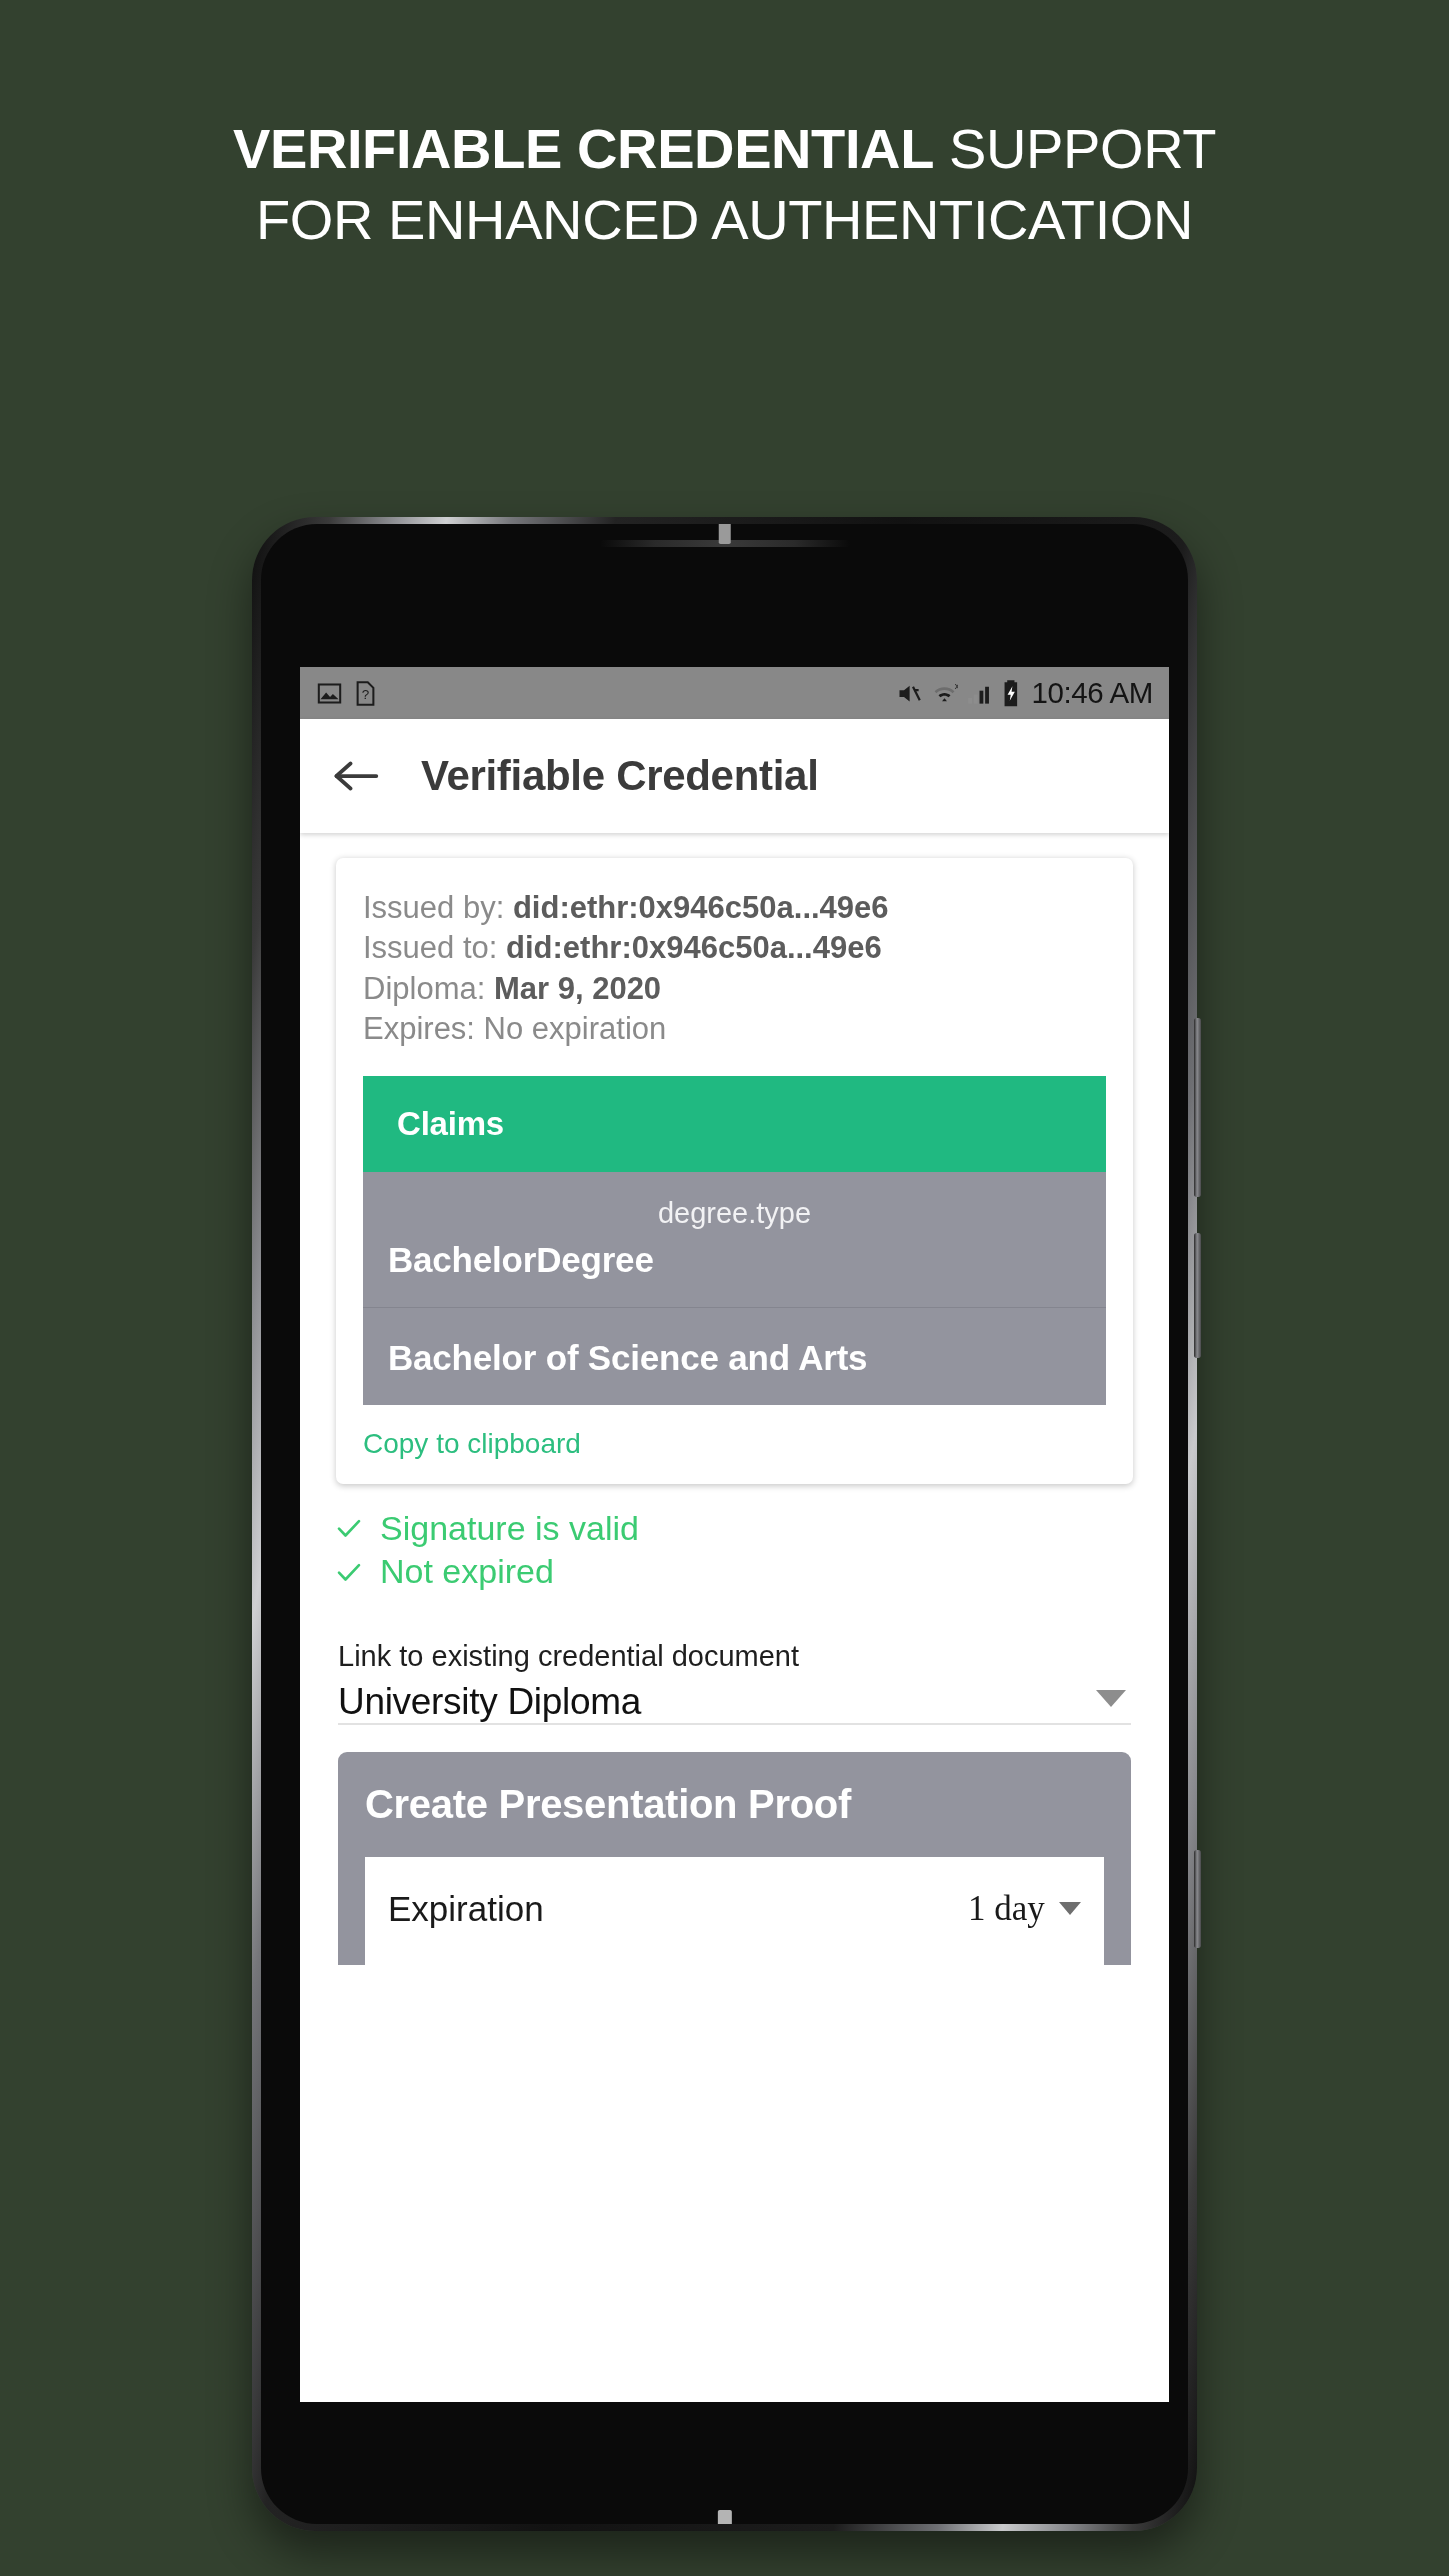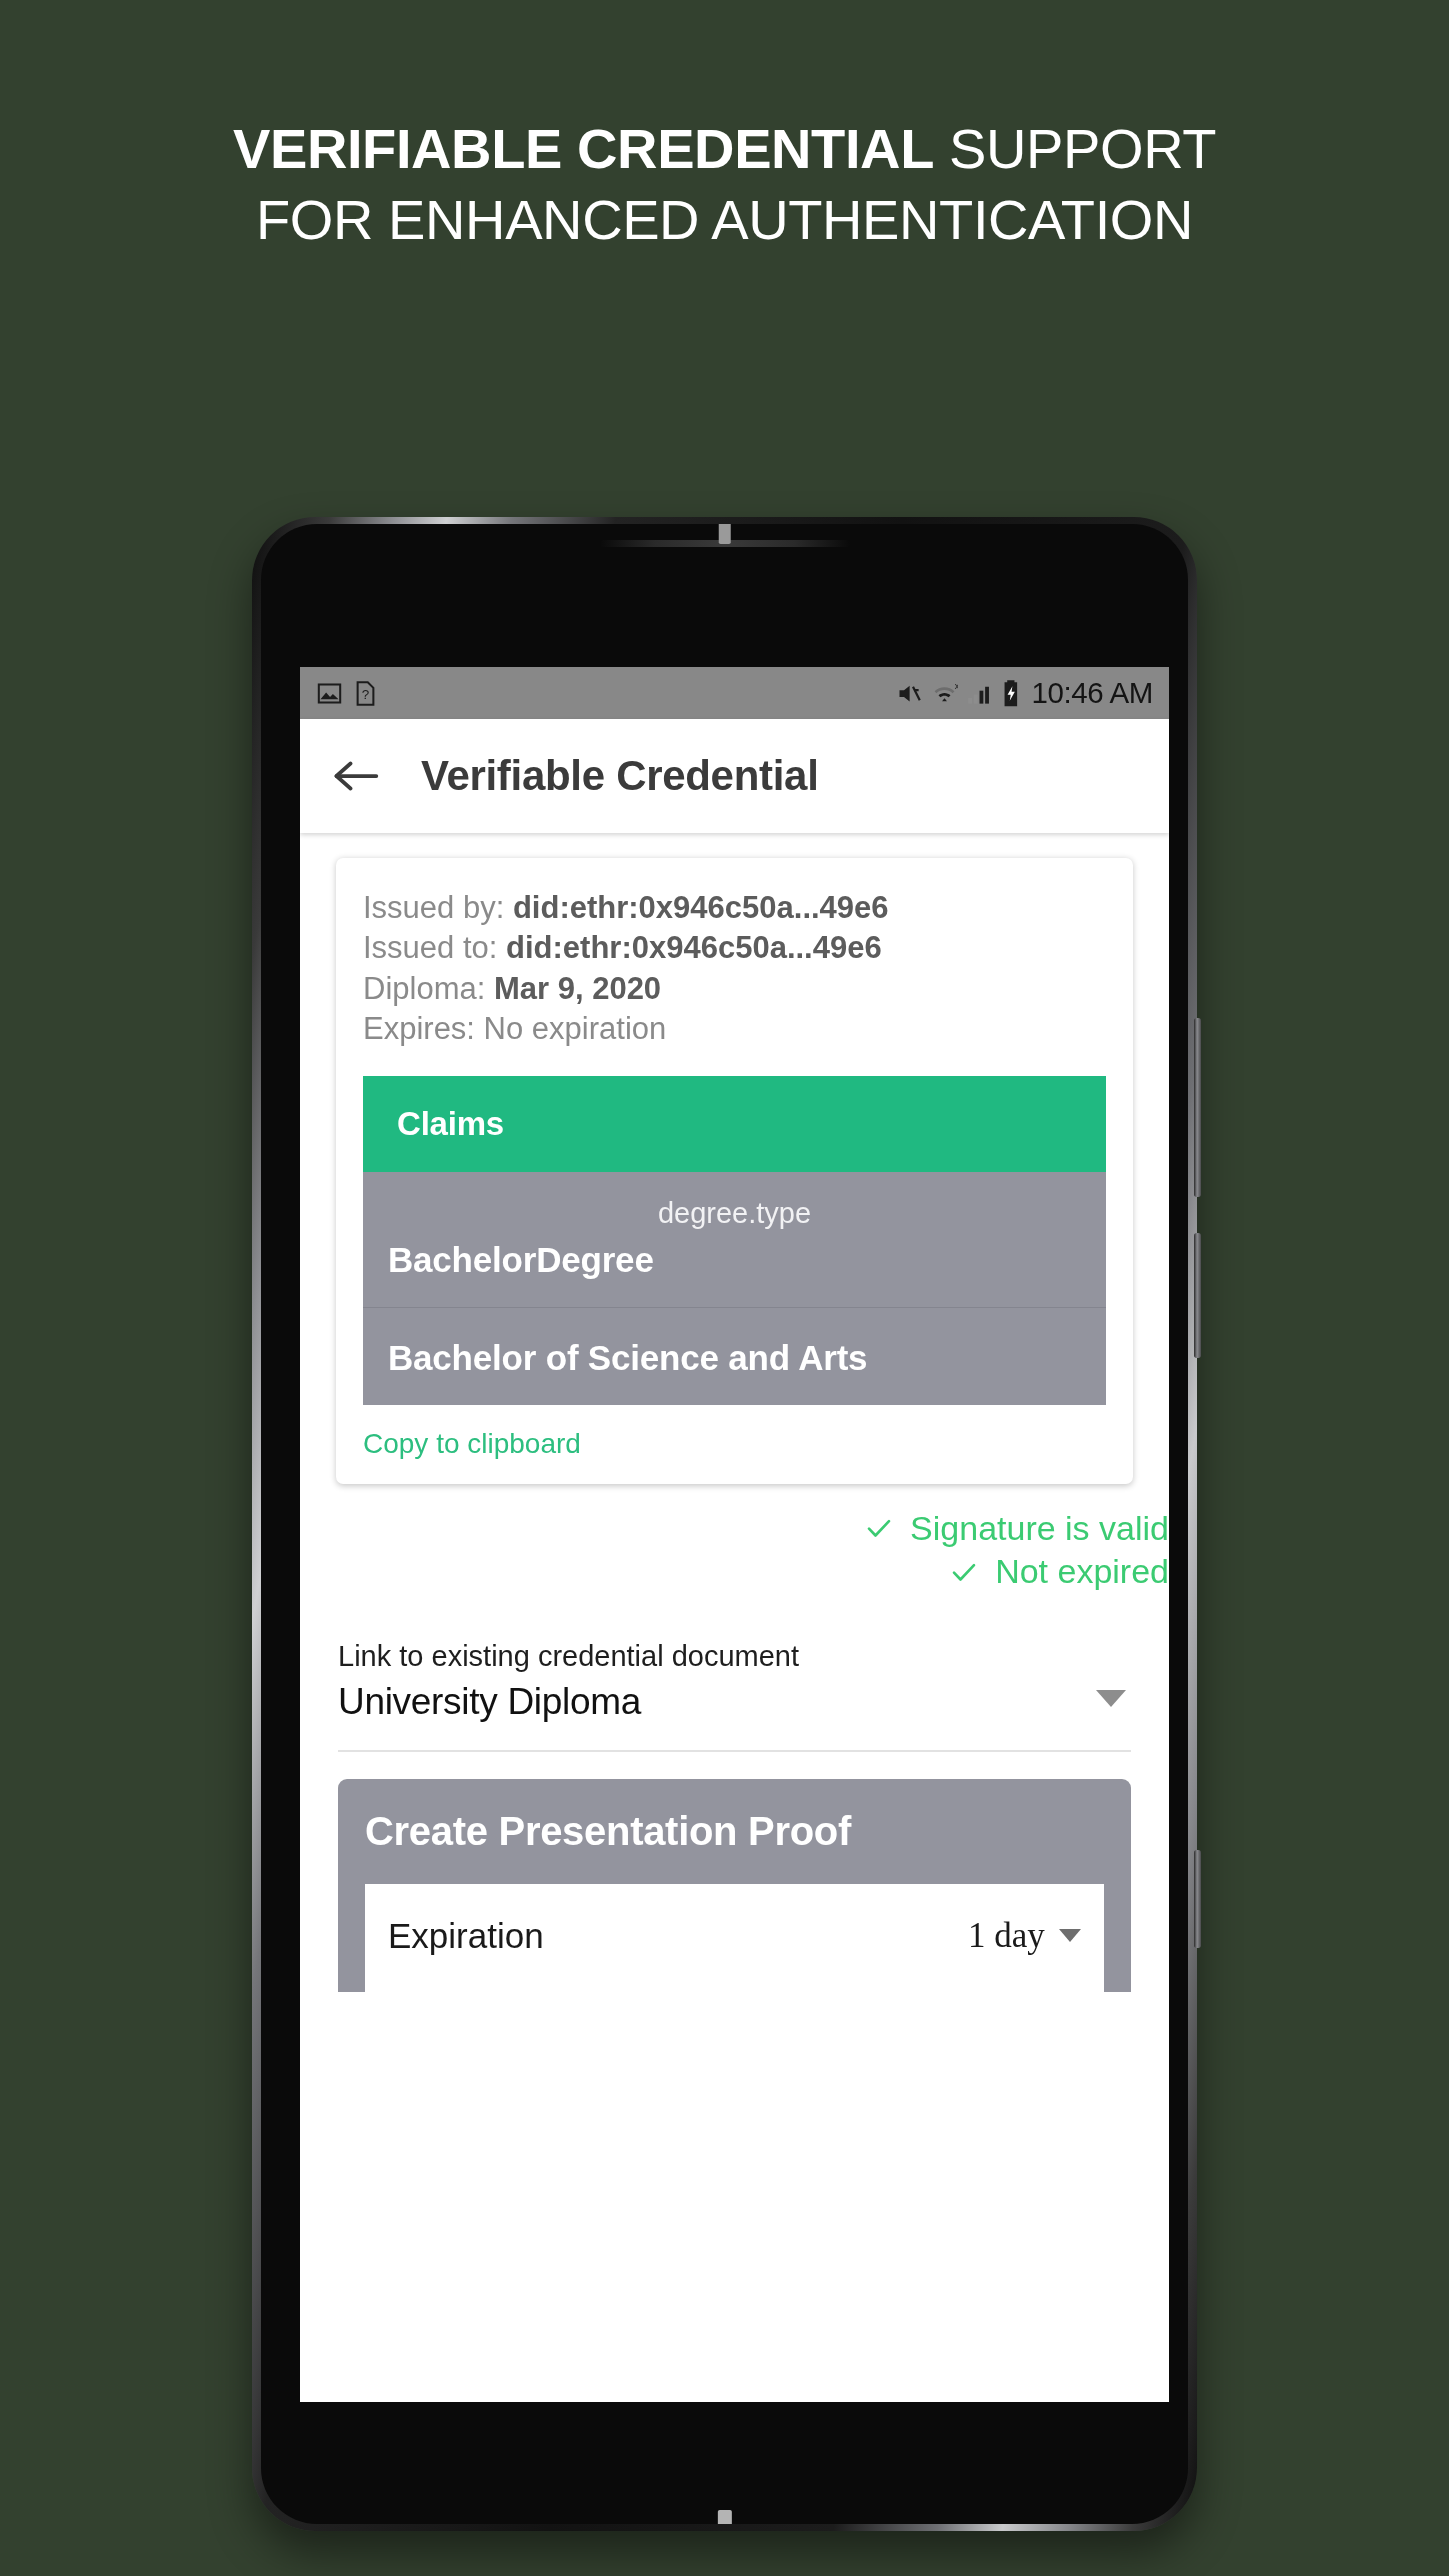--- a/index.html
+++ b/index.html
@@ -212,30 +212,28 @@
     margin:23px 0 0 34px;
   }
   .valid-row {
     display:flex;
     align-items:center;
     gap:16px;
     color:#3bcb72;
     font-size:34px;
     line-height:1.28;
     font-weight:400;
-    justify-content:flex-end;
   }
   .check { flex:0 0 auto; display:block; }
 
   
   .doc-select {
     margin:43px 38px 0 38px;
     display:flex;
     align-items:flex-end;
-    padding-bottom:27px;
   }
   .doc-select-text { flex:1 1 auto; }
   .doc-label {
     font-size:29px;
     color:#1e1e1e;
     font-weight:400;
     line-height:1.35;
   }
   .doc-value {
     font-size:37px;

